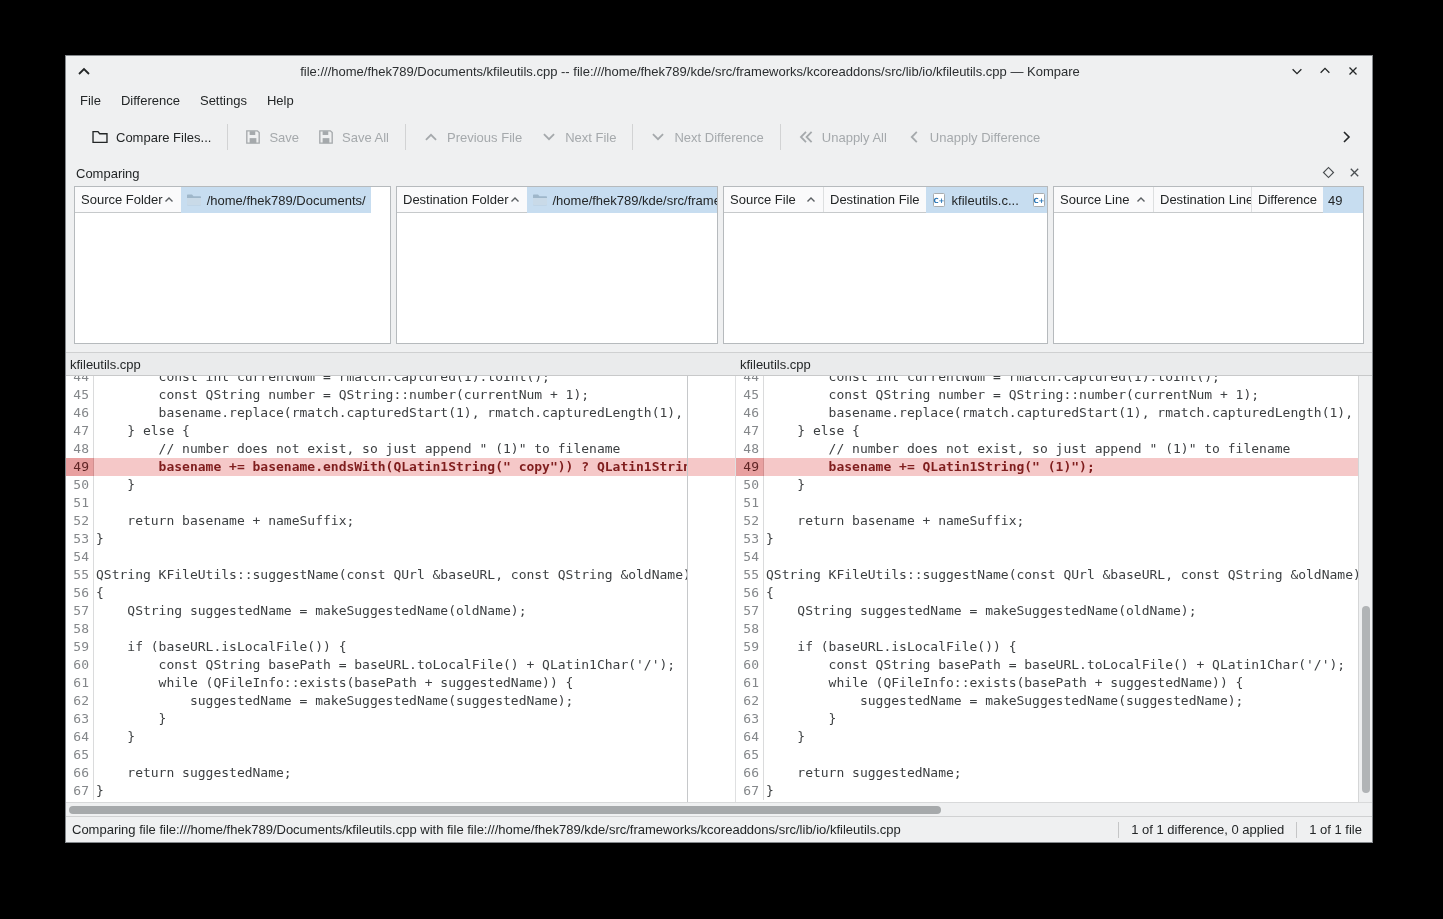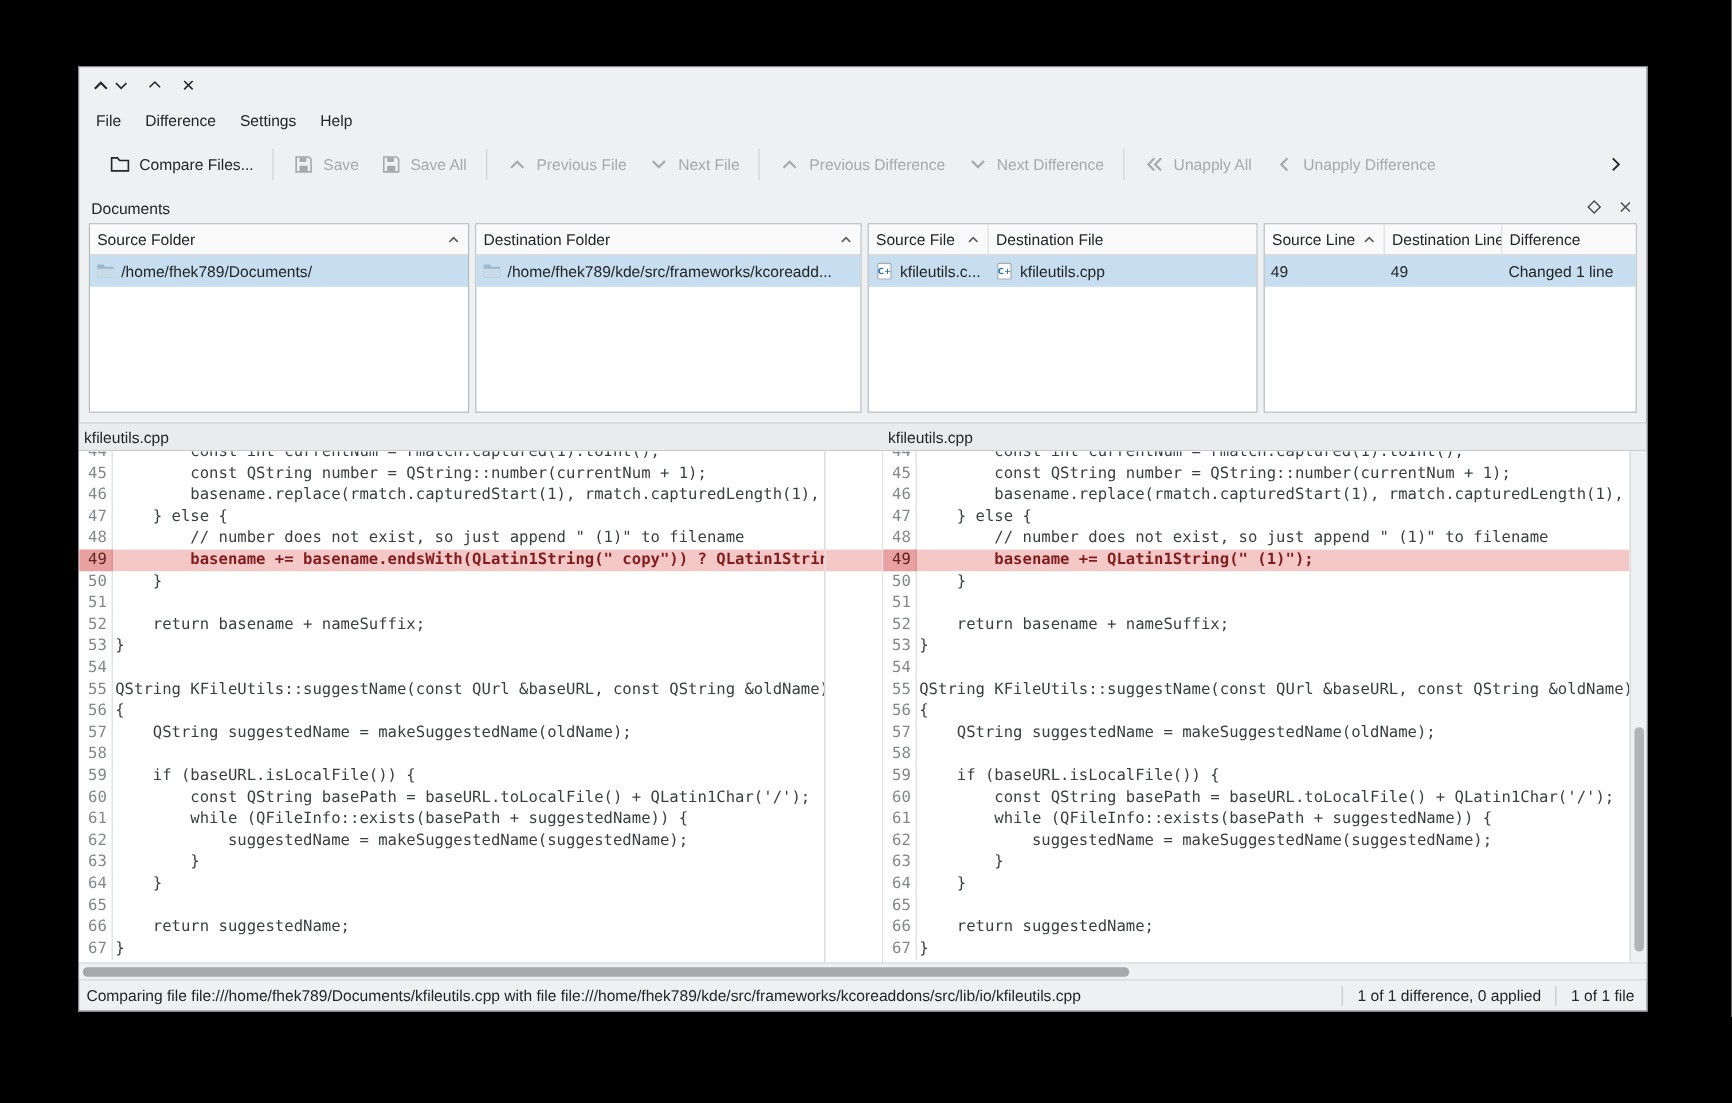--- a/index.html
+++ b/index.html
@@ -38,21 +38,21 @@
   .toolbar-overflow { margin-left:auto; width:20px; height:20px; color:#232627; display:flex; align-items:center; justify-content:center; }
   .toolbar-overflow svg { width:16px; height:16px; }
   
   .nav-dock { height:192px; flex:none; display:flex; flex-direction:column; }
   .dock-titlebar { height:26px; flex:none; display:flex; align-items:center; padding:0 10px; }
   .dock-title { flex:1; color:#232627; }
   .dock-icons { display:flex; gap:12px; align-items:center; }
   .dock-icon { width:14px; height:14px; color:#4a4e51; display:flex; }
   .dock-icon svg { width:13px; height:13px; }
   .nav-panels { flex:1; display:flex; gap:5px; padding:0 8px 8px 8px; }
-  .nav-panel { background:#fff; border:1px solid #b6babd; display:flex; flex-direction:column; overflow:hidden; }
+  .nav-panel { background:#fff; border:1px solid #b6babd; display:flex; flex-direction:row; overflow:hidden; }
   .nav-panel.p1 { width:317px; flex:none; }
   .nav-panel.p2 { width:322px; flex:none;text-align:right; }
   .nav-panel.p3 { width:325px; flex:none; }
   .nav-panel.p4 { flex:1; }
   .nav-header { height:26px; flex:none; display:flex; background:#fafafb; border-bottom:1px solid #c6c9cb; }
   .nav-hcell { display:flex; align-items:center; padding:0 6px; border-right:1px solid #dddfe0; white-space:nowrap; overflow:hidden; }
   .nav-hcell:last-child { border-right:none; }
   .nav-hcell .sort-arrow { margin-left:auto; width:12px; height:12px; color:#5b5f62; flex:none; }
   .nav-hcell .sort-arrow svg { width:12px; height:12px; }
   .grow { flex:1; }
@@ -95,20 +95,21 @@
 <body>
 
 <div id="window">
 
   <div class="titlebar">
     <span class="app-icon">
       <svg viewBox="0 0 16 16">
           <path d="M3 11l5-5 5 5" fill="none" stroke="currentColor" stroke-width="1.8"></path>
         </svg>
     </span>
+    <span class="title">file:///home/fhek789/Documents/kfileutils.cpp -- file:///home/fhek789/kde/src/frameworks/kcoreaddons/src/lib/io/kfileutils.cpp — Kompare</span>
     <span class="win-controls">
       <span class="win-btn">
         <svg viewBox="0 0 16 16">
             <path d="M3 6l5 5 5-5" fill="none" stroke="currentColor" stroke-width="1.5"></path>
           </svg>
       </span>
       <span class="win-btn">
         <svg viewBox="0 0 16 16">
             <path d="M3 10l5-5 5 5" fill="none" stroke="currentColor" stroke-width="1.5"></path>
           </svg>
@@ -173,28 +174,20 @@
             <svg viewBox="0 0 16 16">
               <path d="M3.5 5.5L8 10l4.5-4.5" fill="none" stroke="currentColor" stroke-width="1.6"></path>
             </svg>
           </span>
           <span class="tool-label">Next File</span>
         </div>
         <div class="tool-sep"></div>
         <div class="tool-button disabled">
           <span class="tool-icon">
             <svg viewBox="0 0 16 16">
-              <path d="M3.5 10.5L8 6l4.5 4.5" fill="none" stroke="currentColor" stroke-width="1.6"></path>
-            </svg>
-          </span>
-          <span class="tool-label">Previous Difference</span>
-        </div>
-        <div class="tool-button disabled">
-          <span class="tool-icon">
-            <svg viewBox="0 0 16 16">
               <path d="M3.5 5.5L8 10l4.5-4.5" fill="none" stroke="currentColor" stroke-width="1.6"></path>
             </svg>
           </span>
           <span class="tool-label">Next Difference</span>
         </div>
         <div class="tool-sep"></div>
         <div class="tool-button disabled">
           <span class="tool-icon">
             <svg viewBox="0 0 16 16">
               <path d="M8 3.5L3.5 8 8 12.5M13 3.5L8.5 8l4.5 4.5" fill="none" stroke="currentColor" stroke-width="1.6"></path>
@@ -213,21 +206,21 @@
       </div>
     <span class="toolbar-overflow">
       <svg viewBox="0 0 16 16">
           <path d="M6 3l5 5-5 5" fill="none" stroke="currentColor" stroke-width="1.6"></path>
         </svg>
     </span>
   </div>
 
   <div class="nav-dock">
     <div class="dock-titlebar">
-      <span class="dock-title">Documents</span>
+      <span class="dock-title">Comparing</span>
       <span class="dock-icons">
         <span class="dock-icon">
           <svg viewBox="0 0 14 14">
               <rect x="3.2" y="3.2" width="7.6" height="7.6" fill="none" stroke="currentColor" stroke-width="1.3" transform="rotate(45 7 7)"></rect>
             </svg>
         </span>
         <span class="dock-icon">
           <svg viewBox="0 0 14 14">
               <path d="M3 3l8 8M11 3l-8 8" fill="none" stroke="currentColor" stroke-width="1.4"></path>
             </svg>

